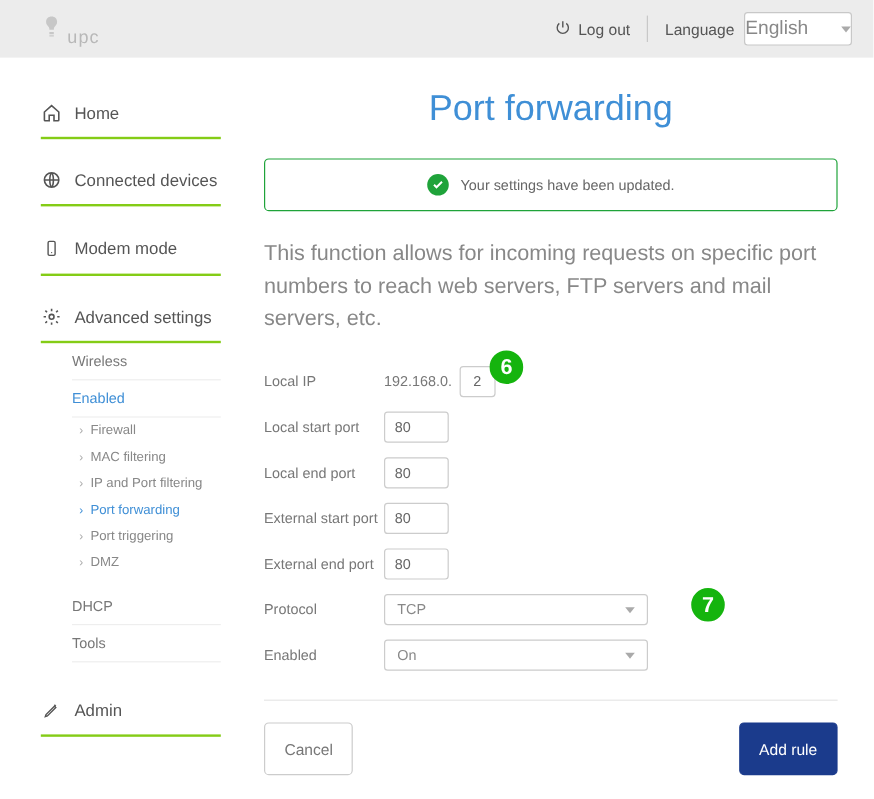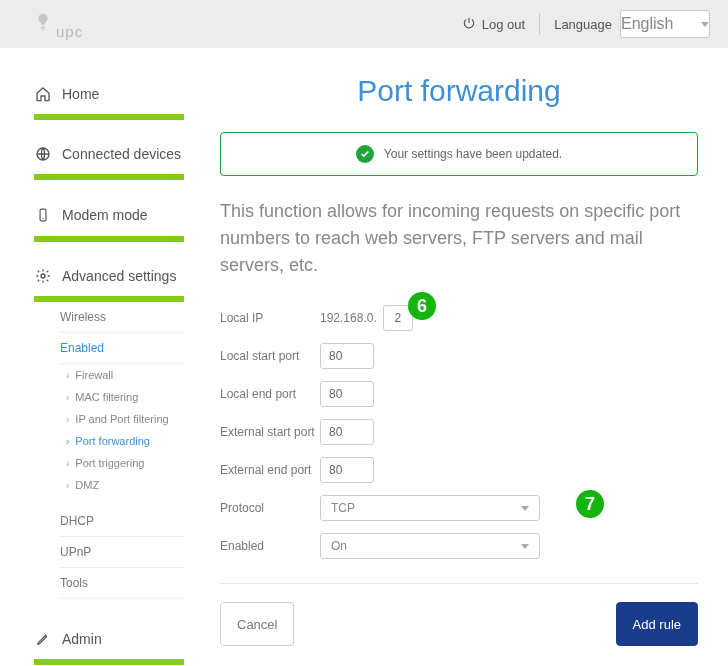--- a/index.html
+++ b/index.html
@@ -47,21 +47,21 @@
   }
   
   .layout { display:flex; }
   .sidebar { width: 200px; padding: 26px 0 0 34px; }
   .content { flex:1; padding: 20px 30px 40px 20px; position:relative; }
 
   
   .nav-item {
     display:flex; align-items:center; gap:10px;
     color:#555; font-size:14px; padding:12px 0;
-    border-bottom:6px solid #84cc16; width: 150px;
+    border-bottom:2px solid #84cc16; width: 150px;
     cursor:pointer;
   }
   .nav-item .icon { width:18px; display:flex; justify-content:center; }
   .subnav { padding-left: 26px; width:150px; }
   .sublink {
     display:block; padding:8px 0; color:#777; font-size:12px;
     border-bottom:1px solid #eee; cursor:pointer;
   }
   .sublink.active { color:#3f8fd6; }
   .subsub { padding-left:6px; }
@@ -224,21 +224,20 @@
             <span class="chev">›</span>
             <span>Port triggering</span>
           </div>
         <div class="s">
             <span class="chev">›</span>
             <span>DMZ</span>
           </div>
       </div>
       <div style="height:10px"></div>
       <span class="sublink">DHCP</span>
-      <span class="sublink">UPnP</span>
       <span class="sublink">Tools</span>
     </div>
 
     <div style="height:20px"></div>
     <div class="nav-item">
       <span class="icon">
         <svg width="14" height="14" viewBox="0 0 24 24">
             <path fill="none" stroke="#555" stroke-width="2" d="M3 21l3-1 12-12-2-2L4 18zM16 4l2 2"></path>
           </svg>
       </span>

